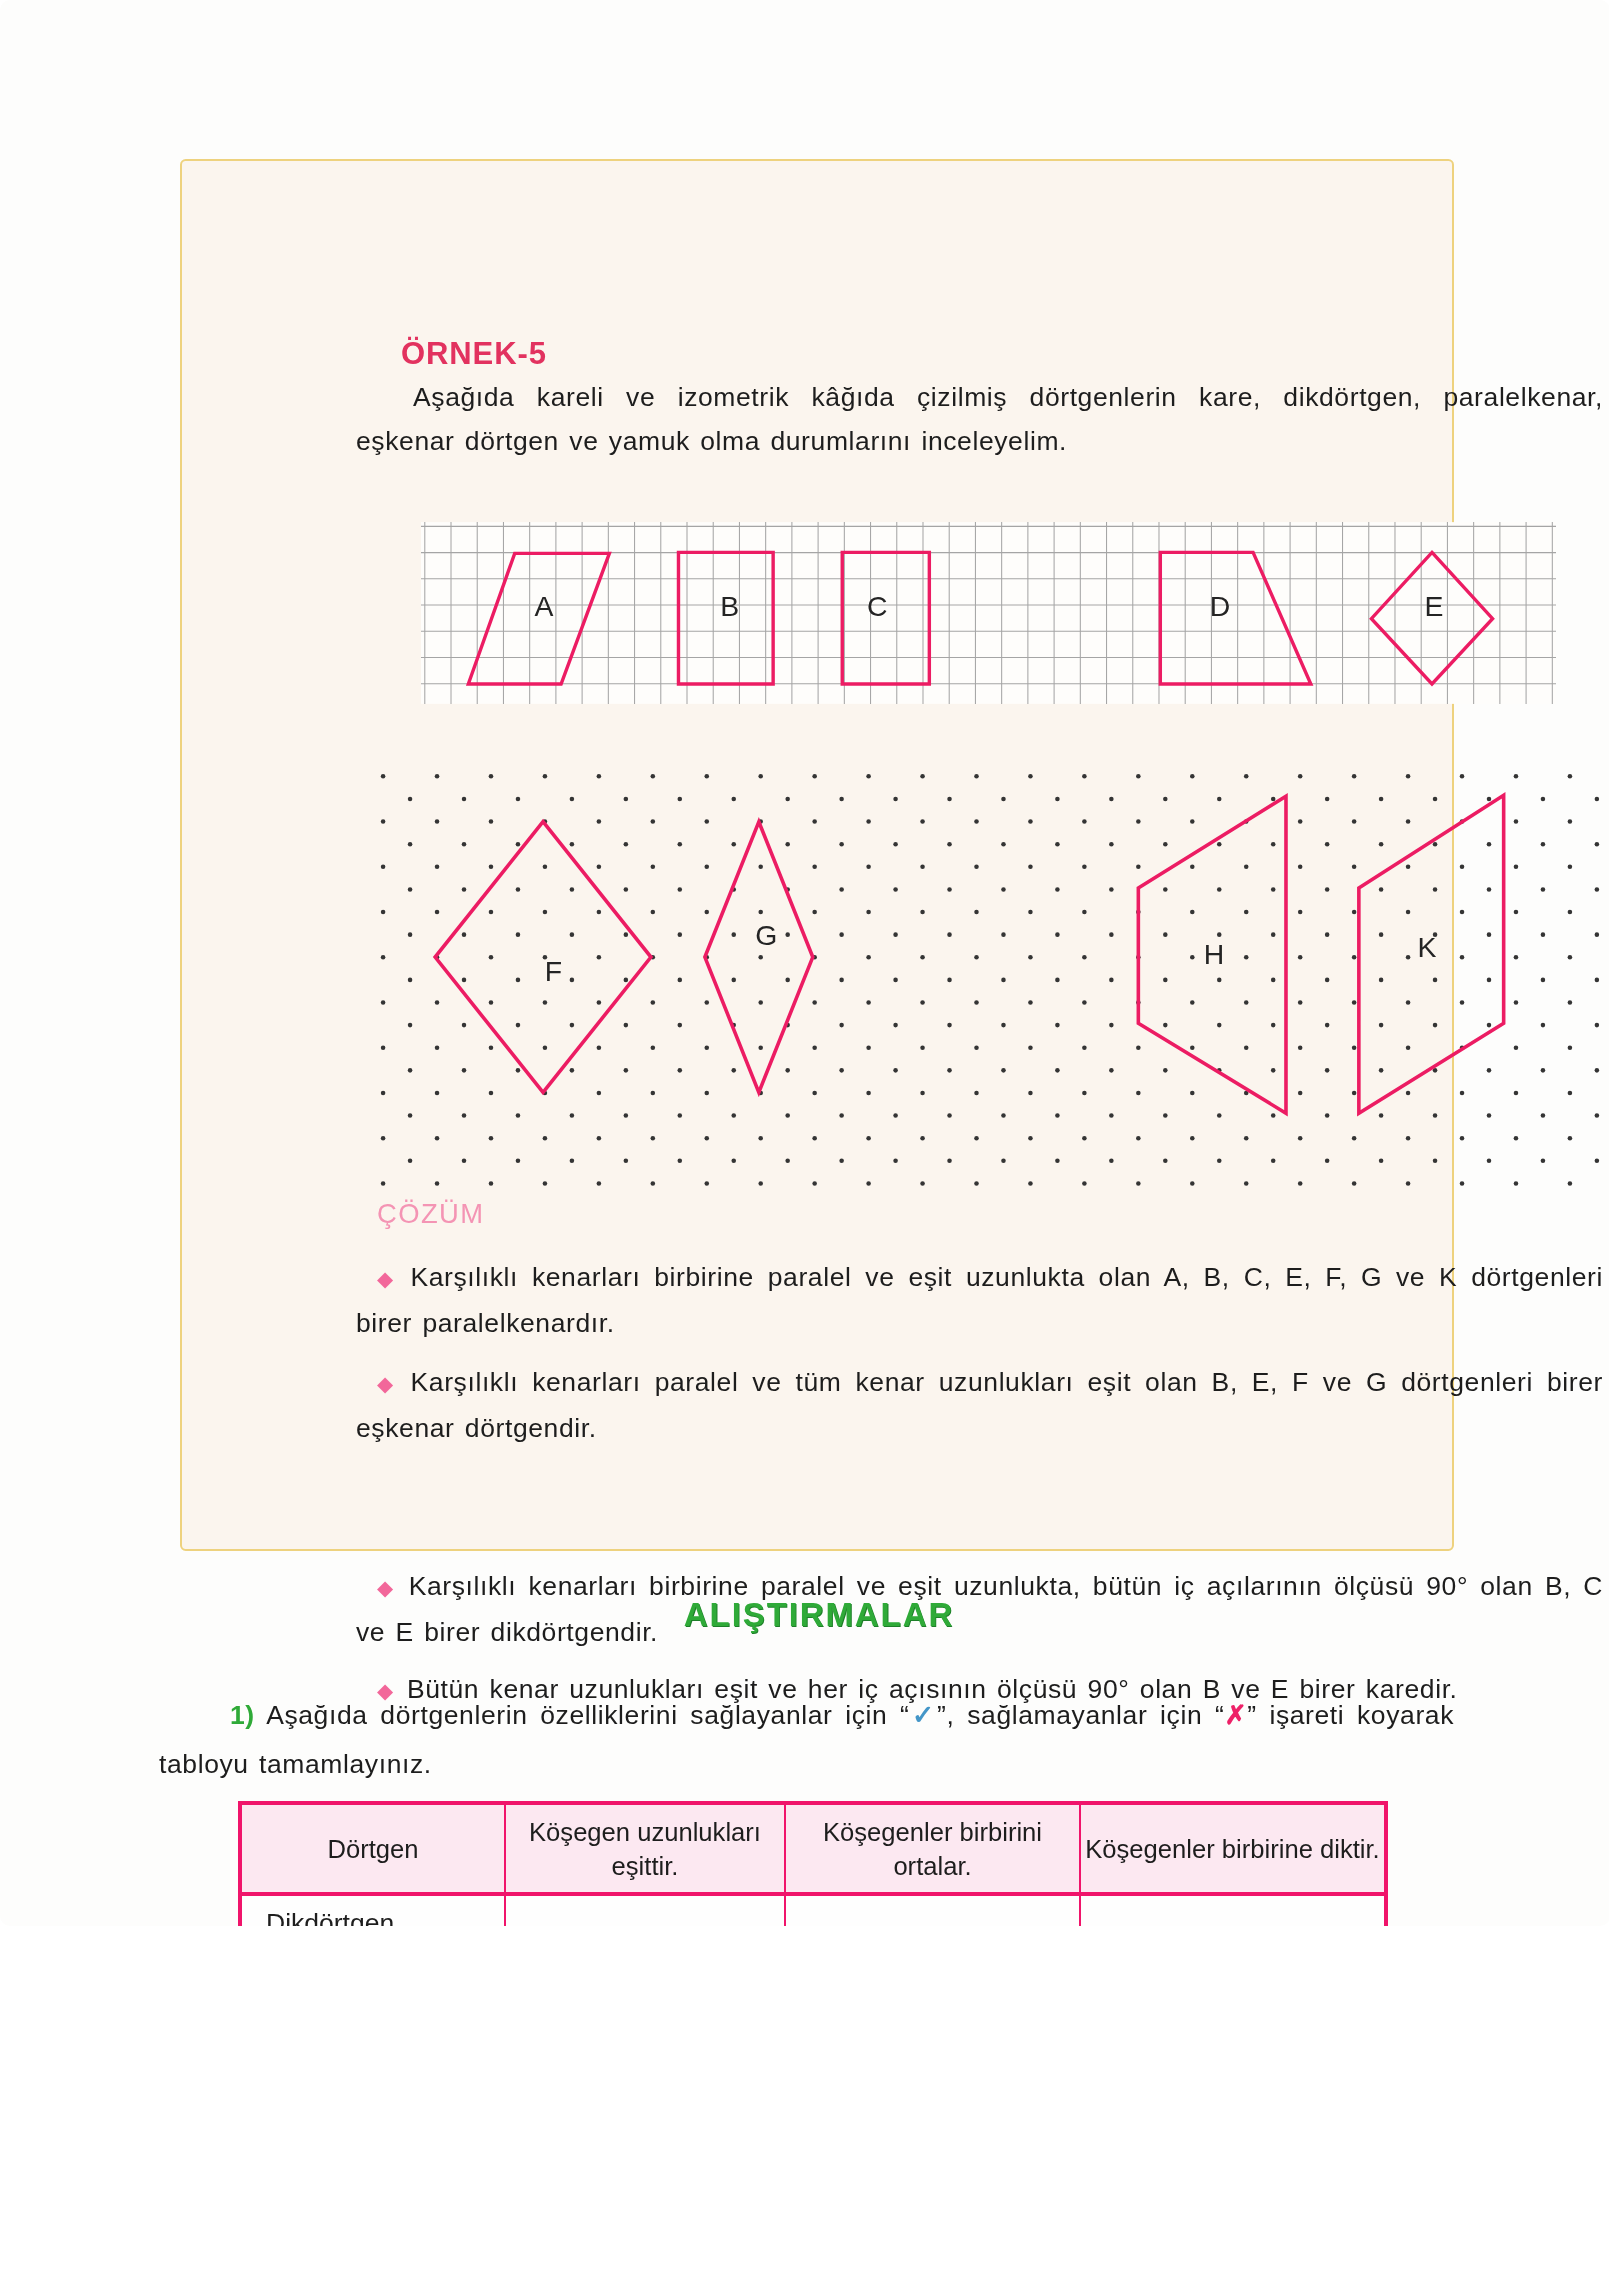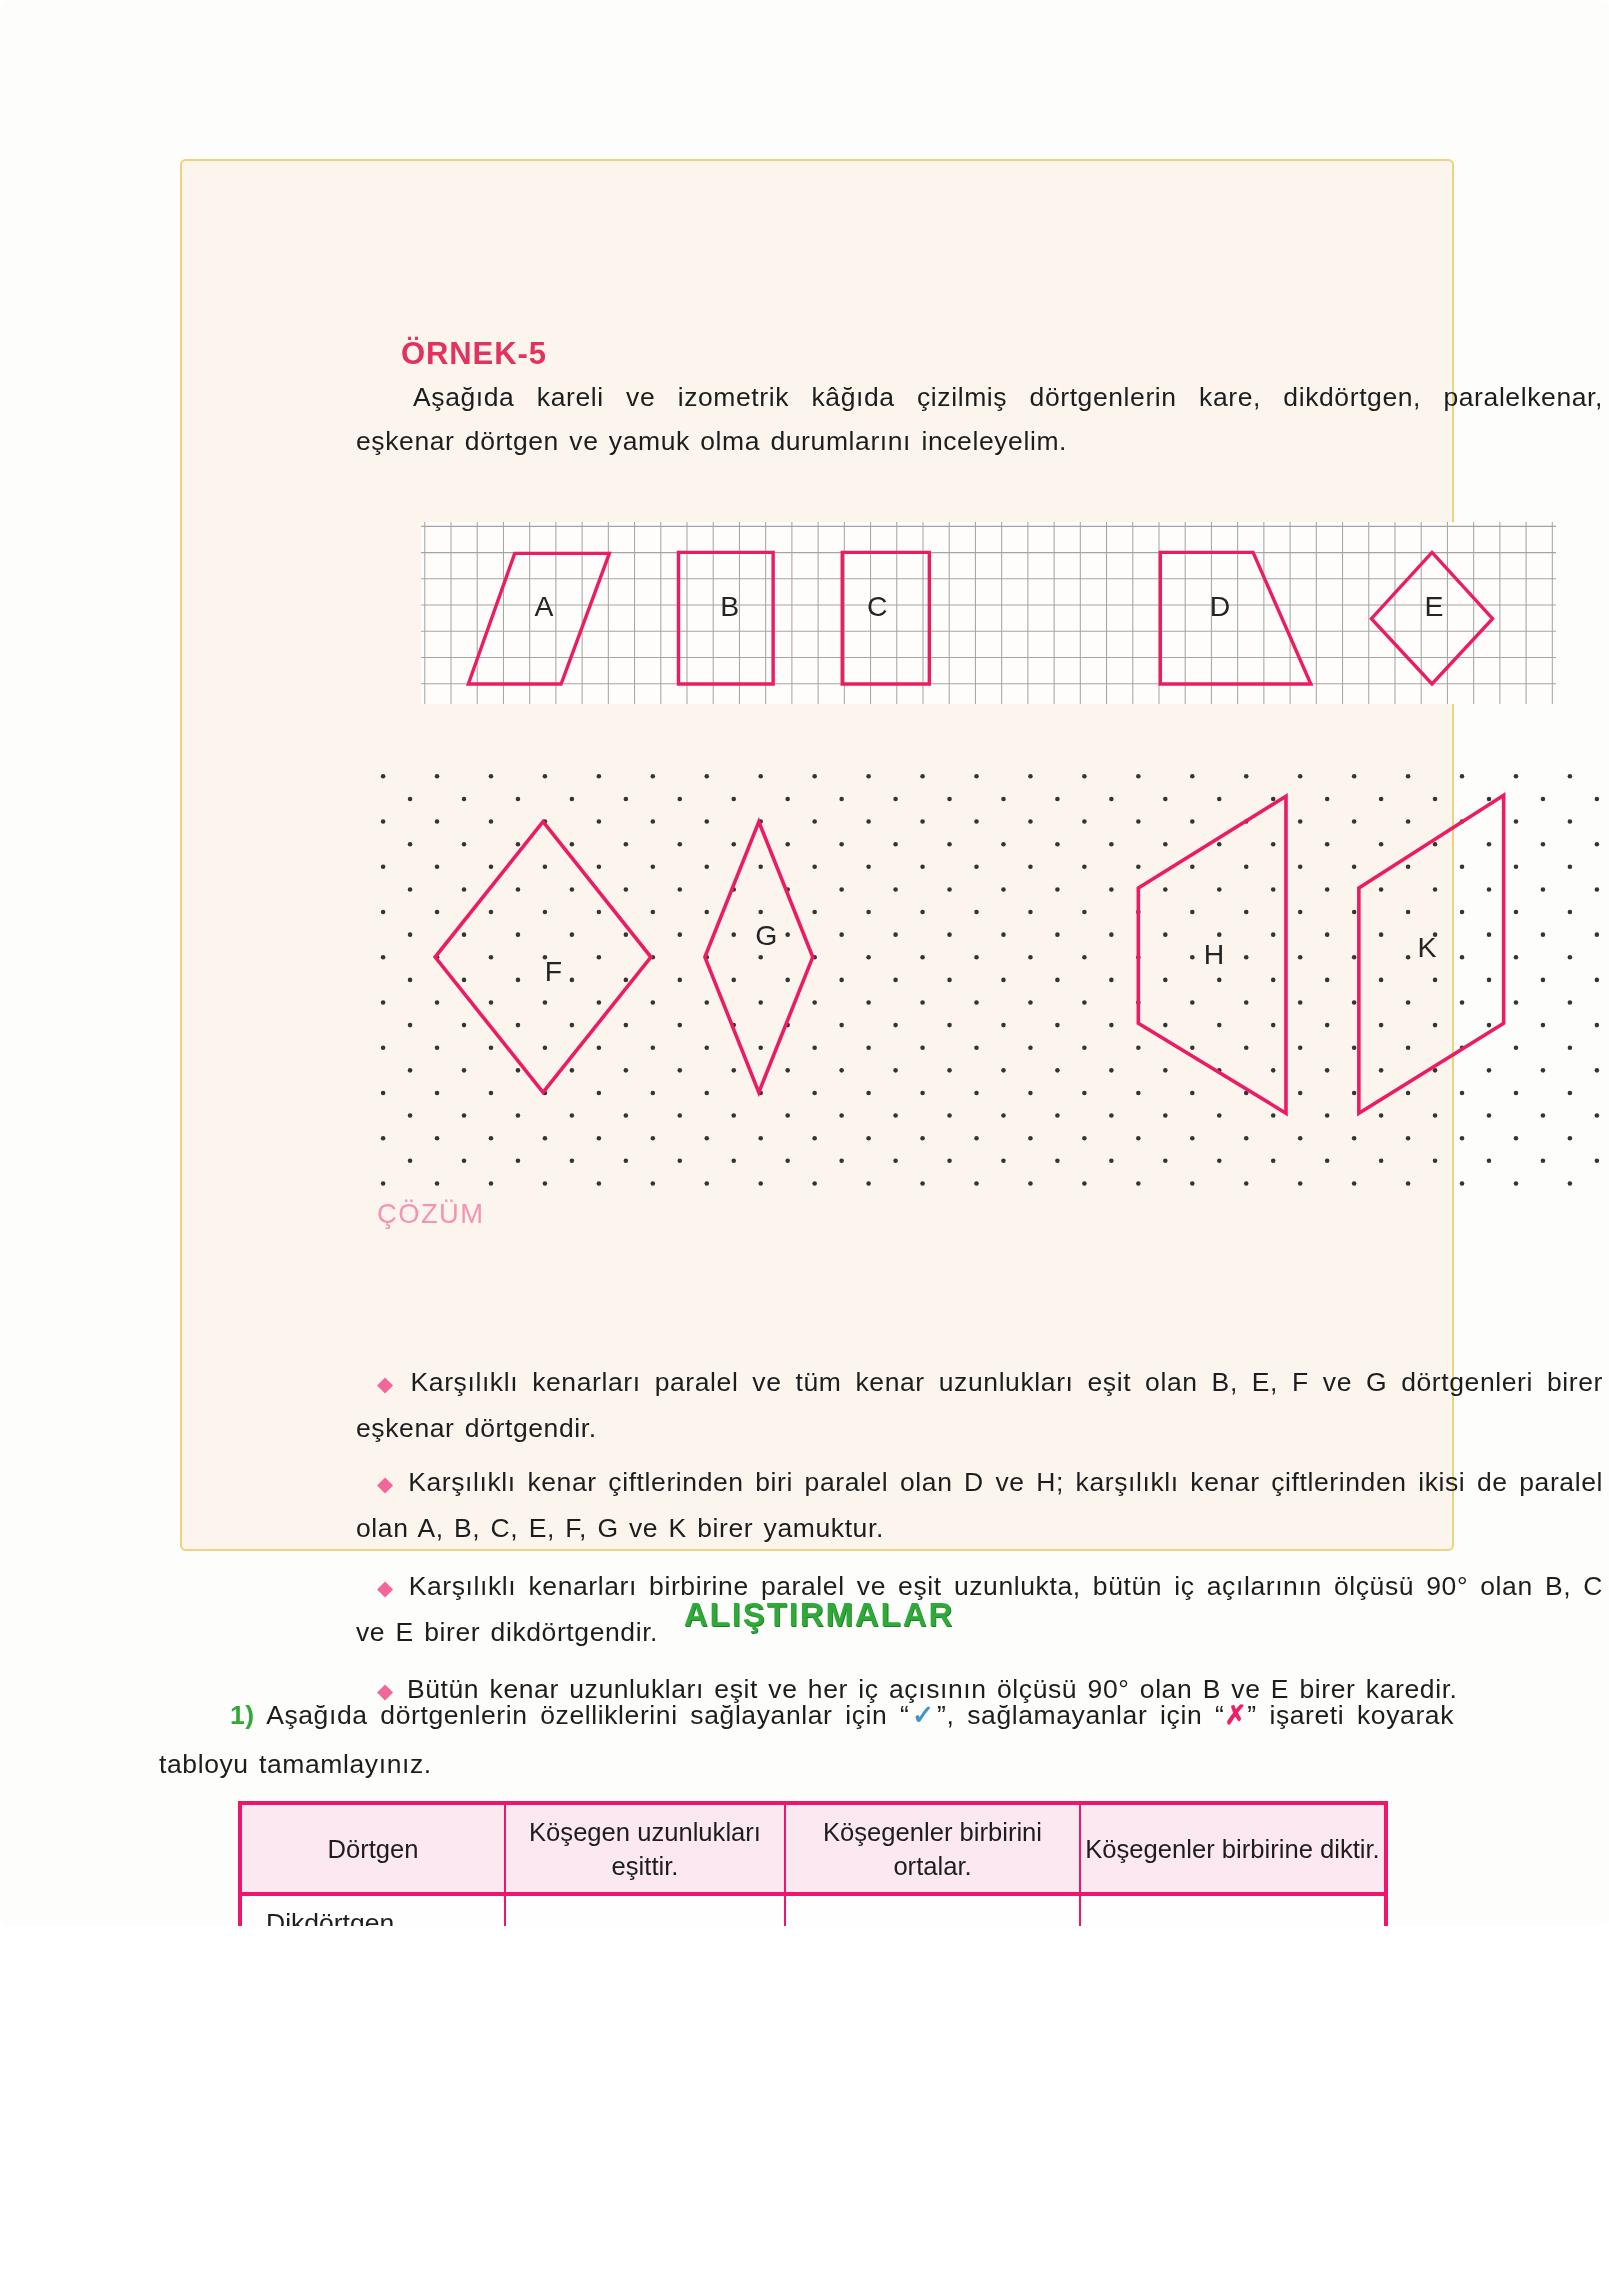--- a/index.html
+++ b/index.html
@@ -625,25 +625,25 @@
       <g text-anchor="middle" dominant-baseline="central">
         <text class="shape-letter" x="197" y="220">F</text>
         <text class="shape-letter" x="422" y="182">G</text>
         <text class="shape-letter" x="895" y="202">H</text>
         <text class="shape-letter" x="1120" y="194">K</text>
       </g>
     </svg>
 
     <div class="cozum-title">ÇÖZÜM</div>
 
+    <div class="para bullet-para b1">
+      <span class="bullet-diamond">◆</span><span>Karşılıklı kenarları birbirine paralel ve eşit uzunlukta olan A, B, C, E, F, G ve K dörtgenleri birer paralelkenardır.</span>
+    </div>
     <div class="para bullet-para b2">
       <span class="bullet-diamond">◆</span><span>Karşılıklı kenarları paralel ve tüm kenar uzunlukları eşit olan B, E, F ve G dörtgen­leri birer eşkenar dörtgendir.</span>
-    </div>
-    <div class="para bullet-para b3">
-      <span class="bullet-diamond">◆</span><span>Karşılıklı kenar çiftlerinden biri paralel olan D ve H; karşılıklı kenar çiftlerinden ikisi de paralel olan A, B, C, E, F, G ve K birer yamuktur.</span>
     </div>
     <div class="para bullet-para b4">
       <span class="bullet-diamond">◆</span><span>Karşılıklı kenarları birbirine paralel ve eşit uzunlukta, bütün iç açılarının ölçüsü 90° olan B, C ve E birer dikdörtgendir.</span>
     </div>
     <div class="para bullet-para b5">
       <span class="bullet-diamond">◆</span><span>Bütün kenar uzunlukları eşit ve her iç açısının ölçüsü 90° olan B ve E birer karedir.</span>
     </div>
   </div>
 
   <div class="alistirmalar-title">ALIŞTIRMALAR</div>

